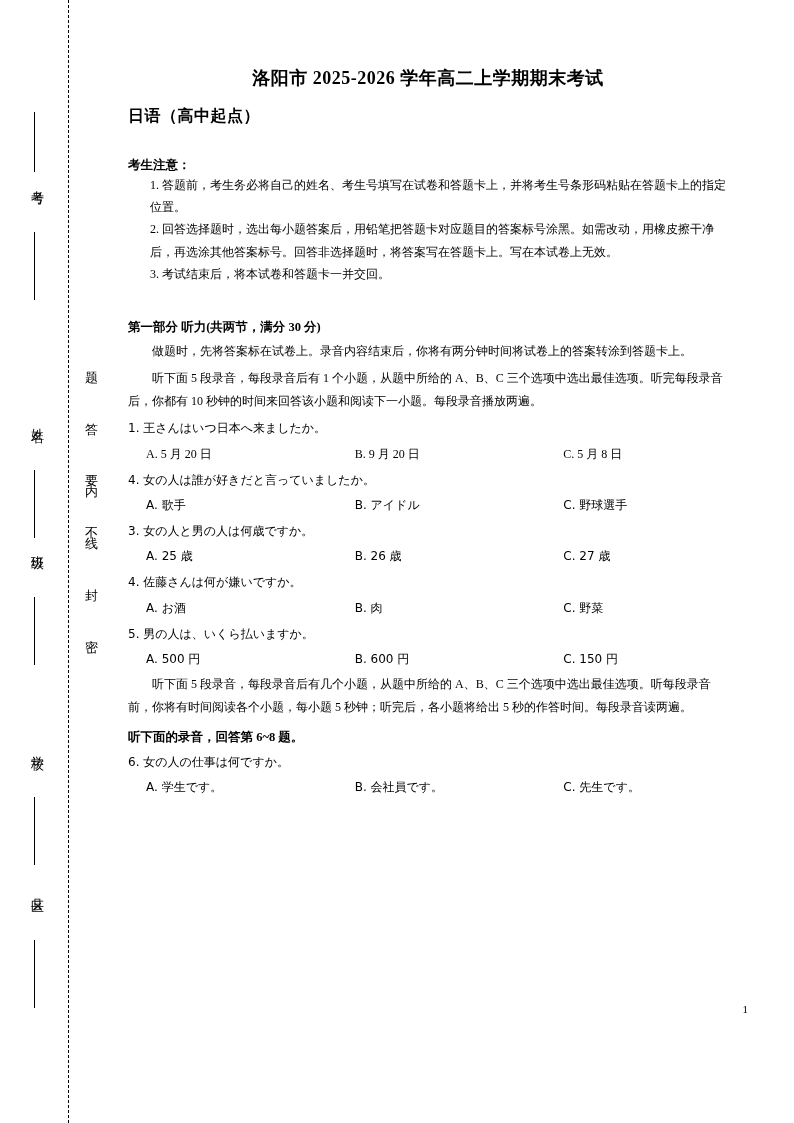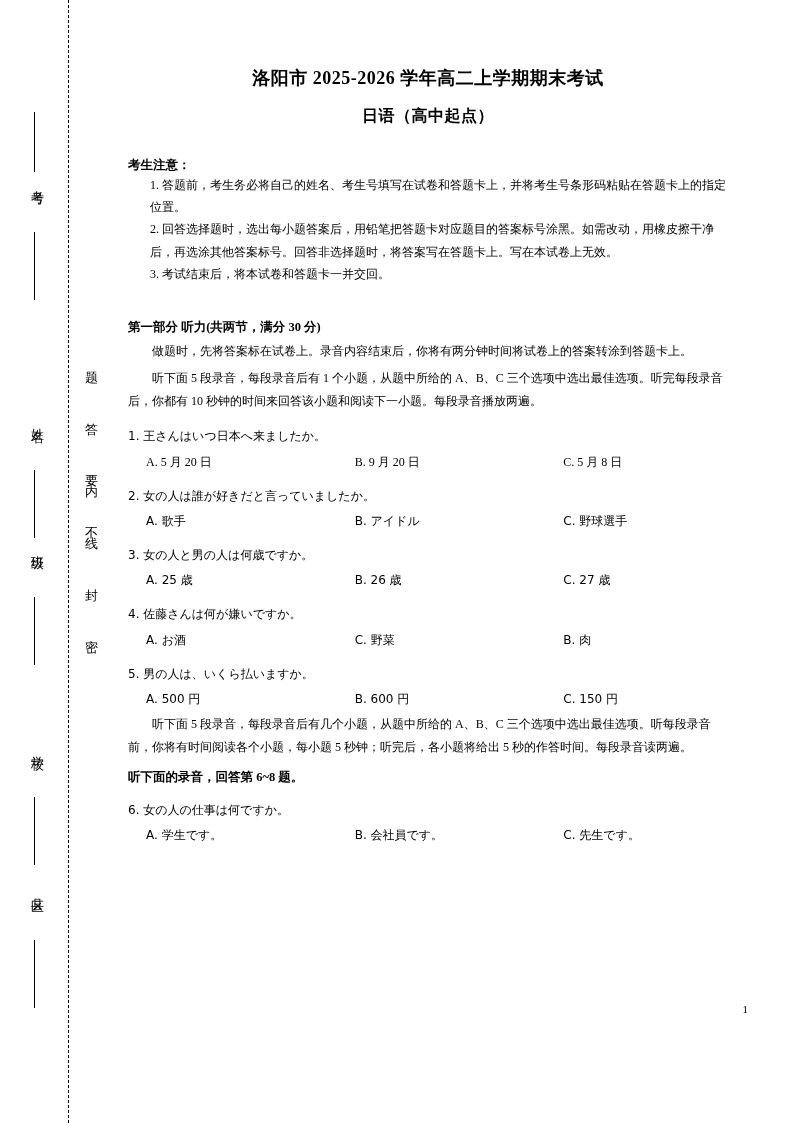--- a/index.html
+++ b/index.html
@@ -57,21 +57,20 @@
     height: 1123px;
   }
   .title {
     text-align: center;
     font-size: 18px;
     font-weight: bold;
     margin-top: 66px;
     letter-spacing: 0.5px;
   }
   .subtitle {
-    text-align: center;
     font-size: 16px;
     font-weight: bold;
     margin-top: 16px;
     letter-spacing: 0.5px;
   }
   .notice-head {
     font-size: 12.5px;
     font-weight: bold;
     margin-top: 30px;
   }
@@ -92,21 +91,21 @@
     text-indent: 24px;
     margin-top: 4px;
   }
   .sub-head {
     font-size: 12.5px;
     font-weight: bold;
     margin-top: 12px;
   }
   .q {
     font-size: 12px;
-    margin-top: 15px;
+    margin-top: 7px;
     line-height: 1.6;
   }
   .opts {
     display: flex;
     font-size: 12px;
     margin-top: 6px;
     line-height: 1.6;
     gap: 44px;
   }
   .opts > div {
@@ -176,39 +175,39 @@
 
     <div class="para">听下面 5 段录音，每段录音后有 1 个小题，从题中所给的 A、B、C 三个选项中选出最佳选项。听完每段录音后，你都有 10 秒钟的时间来回答该小题和阅读下一小题。每段录音播放两遍。</div>
 
     <div class="q jp">1. 王さんはいつ日本へ来ましたか。</div>
     <div class="opts">
       <div>A. 5 月 20 日</div>
       <div>B. 9 月 20 日</div>
       <div>C. 5 月 8 日</div>
     </div>
 
-    <div class="q jp">2. 女の人は誰が好きだと言っていましたか。</div>
+    <div class="q jp">4. 女の人は誰が好きだと言っていましたか。</div>
     <div class="opts jp">
       <div>A. 歌手</div>
       <div>B. アイドル</div>
       <div>C. 野球選手</div>
     </div>
 
     <div class="q jp">3. 女の人と男の人は何歳ですか。</div>
     <div class="opts jp">
       <div>A. 25 歳</div>
       <div>B. 26 歳</div>
       <div>C. 27 歳</div>
     </div>
 
     <div class="q jp">4. 佐藤さんは何が嫌いですか。</div>
     <div class="opts jp">
       <div>A. お酒</div>
+      <div>B. 肉</div>
       <div>C. 野菜</div>
-      <div>B. 肉</div>
     </div>
 
     <div class="q jp">5. 男の人は、いくら払いますか。</div>
     <div class="opts jp">
       <div>A. 500 円</div>
       <div>B. 600 円</div>
       <div>C. 150 円</div>
     </div>
 
     <div class="para">听下面 5 段录音，每段录音后有几个小题，从题中所给的 A、B、C 三个选项中选出最佳选项。听每段录音前，你将有时间阅读各个小题，每小题 5 秒钟；听完后，各小题将给出 5 秒的作答时间。每段录音读两遍。</div>

